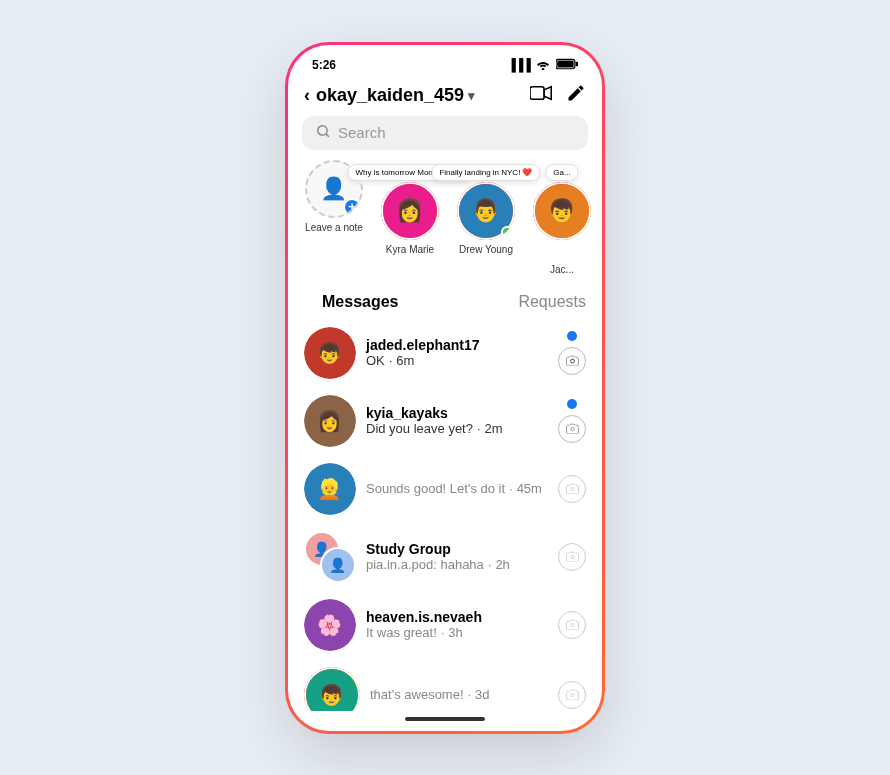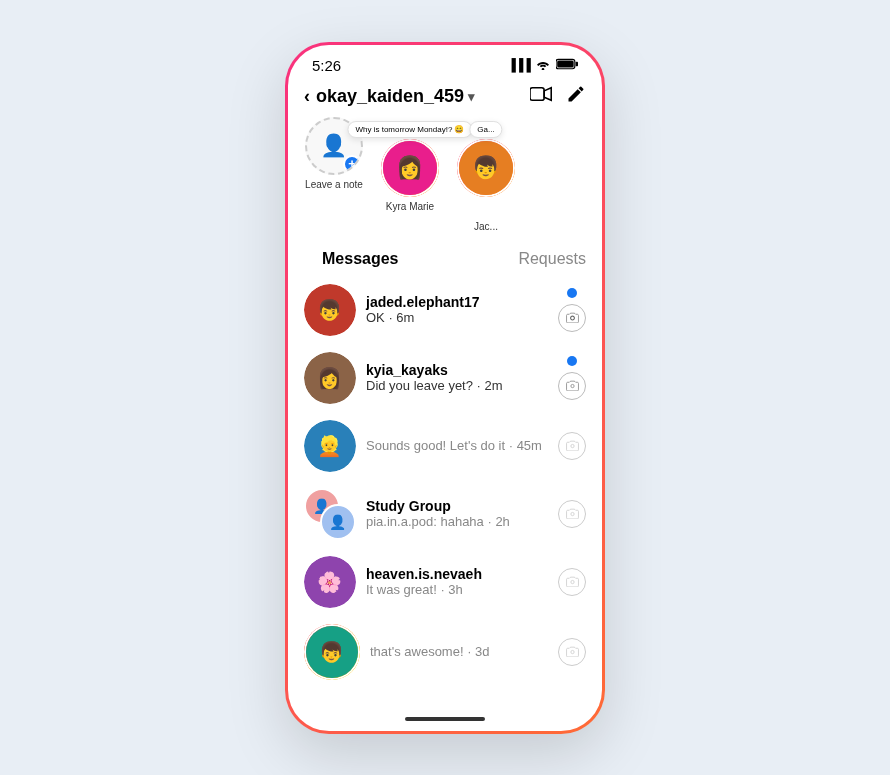--- a/index.html
+++ b/index.html
@@ -26,21 +26,21 @@
       background-color: white;
     }
     .status-bar {
       display: flex;
       justify-content: space-between;
       align-items: center;
       padding: 12px 24px 4px;
       font-size: 14px;
       font-weight: 600;
     }
-    .status-time { font-weight: 400; font-size: 15px; }
+    .status-time { font-weight: 700; font-size: 12px; }
     .status-icons { display: flex; gap: 5px; align-items: center; }
     .header {
       display: flex;
       align-items: center;
       justify-content: space-between;
       padding: 6px 16px 8px;
     }
     .header-left {
       display: flex;
       align-items: center;
@@ -310,20 +310,29 @@
           </svg>
       </span>
       <span class="header-icon">
         <svg width="20" height="20" viewBox="0 0 24 24">
             <path d="M3 17.25V21h3.75l11.06-11.06-3.75-3.75L3 17.25zm17.71-10.21a1 1 0 000-1.41l-2.34-2.34a1 1 0 00-1.41 0l-1.83 1.83 3.75 3.75 1.83-1.83z" fill="#000"></path>
           </svg>
       </span>
     </div>
   </div>
 
+  <div class="search-bar">
+    <span>
+      <svg width="14" height="14" viewBox="0 0 24 24">
+          <circle cx="11" cy="11" r="8" stroke="#888" stroke-width="2.5" fill="none"></circle>
+          <line x1="16.5" y1="16.5" x2="22" y2="22" stroke="#888" stroke-width="2.5"></line>
+        </svg>
+    </span>
+    <span class="search-text">Search</span>
+  </div>
 
   <div class="stories-row">
 
     <div class="story-item">
       <div class="story-avatar add-note" style="position:relative;">
         <span style="font-size:22px;">👤</span>
         <div class="add-note-plus">+</div>
       </div>
       <span class="story-name">Leave a note</span>
     </div>
@@ -331,20 +340,30 @@
     <div class="story-item" style="position:relative; margin-top: 22px;">
       <div class="story-note-bubble">Why is tomorrow Monday!? 😄</div>
       <div class="story-avatar gradient-border" style="position:relative;">
         <div class="avatar-inner">
           <div class="avatar-img av-pink">👩</div>
         </div>
       </div>
       <span class="story-name">Kyra Marie</span>
     </div>
 
+    <div class="story-item" style="position:relative; margin-top: 22px;">
+      <div class="story-note-bubble">Finally landing in NYC! ❤️</div>
+      <div class="story-avatar gradient-border" style="position:relative;">
+        <div class="avatar-inner">
+          <div class="avatar-img av-blue">👨</div>
+        </div>
+        <div class="online-dot"></div>
+      </div>
+      <span class="story-name">Drew Young</span>
+    </div>
 
     <div class="story-item" style="position:relative; margin-top: 22px; gap: 24px;">
       <div class="story-note-bubble">Ga...</div>
       <div class="story-avatar gradient-border" style="position:relative;">
         <div class="avatar-inner">
           <div class="avatar-img av-orange">👦</div>
         </div>
       </div>
       <span class="story-name">Jac...</span>
     </div>

